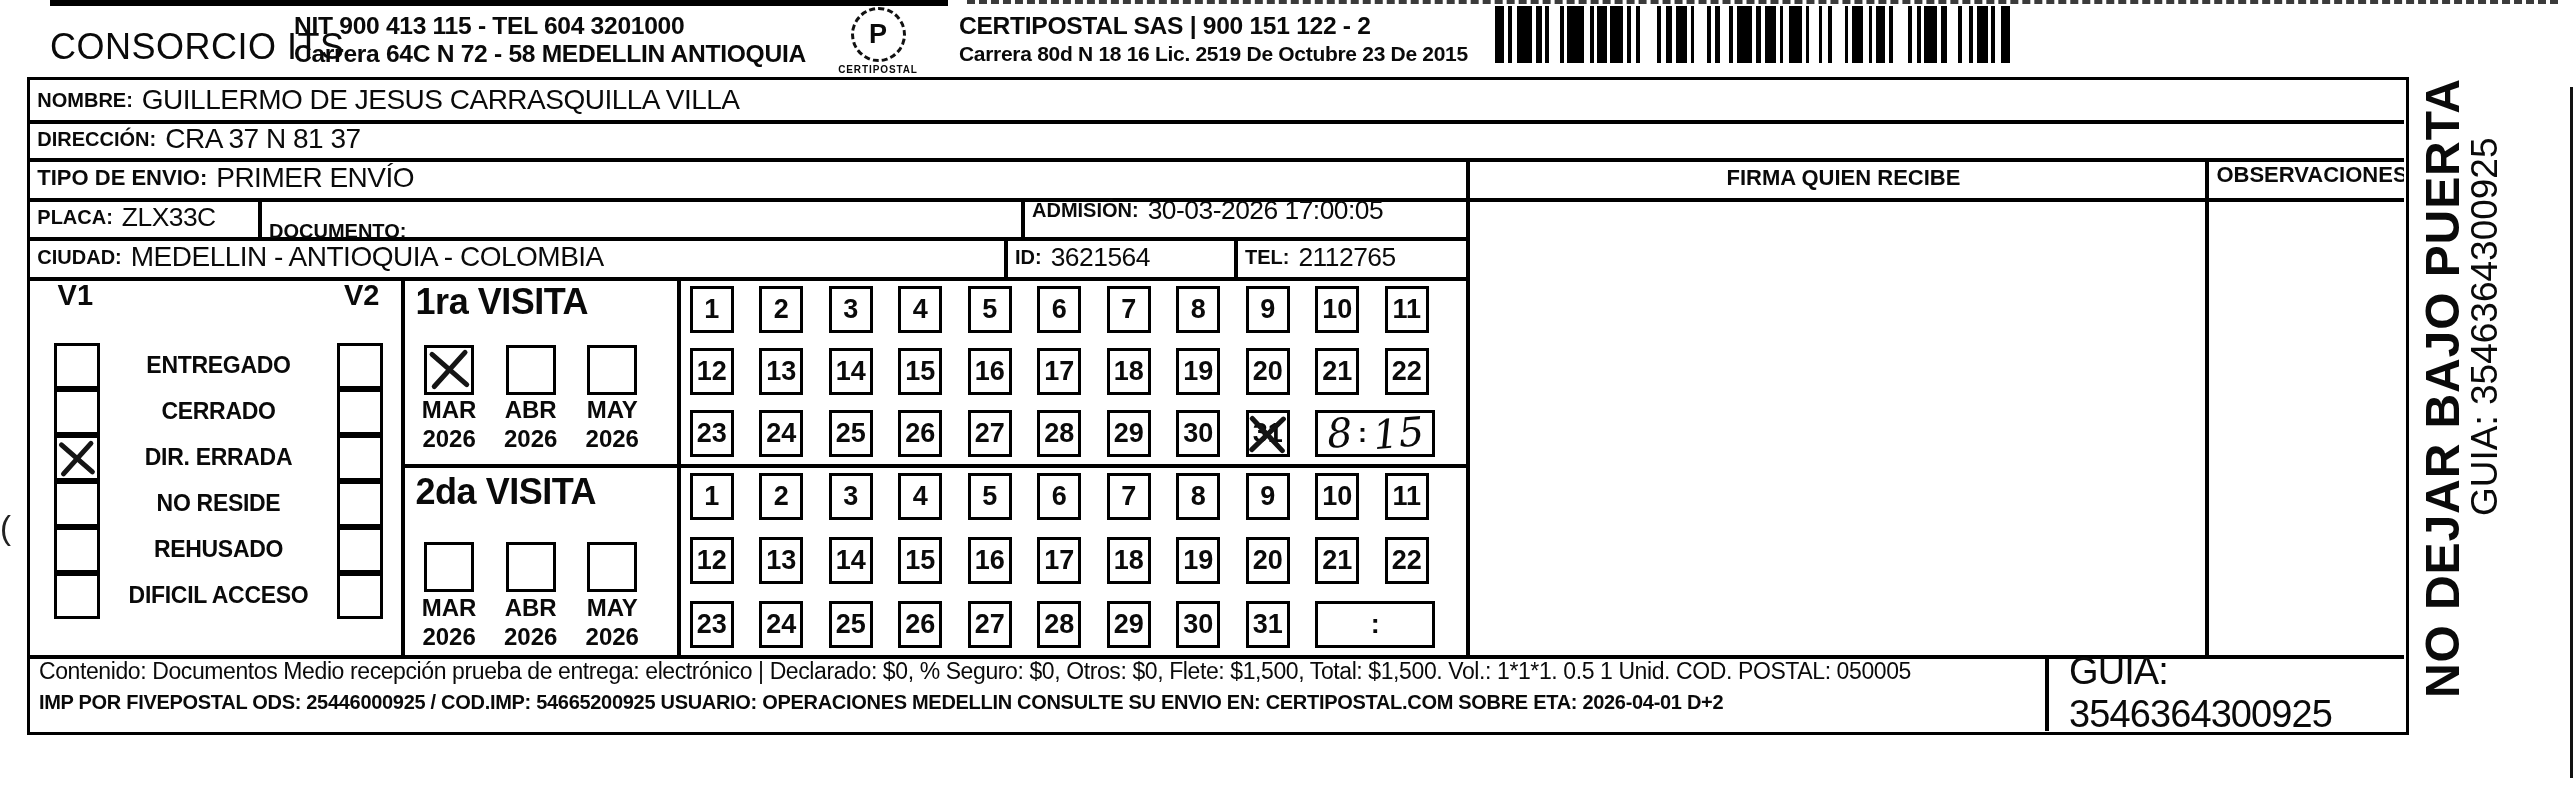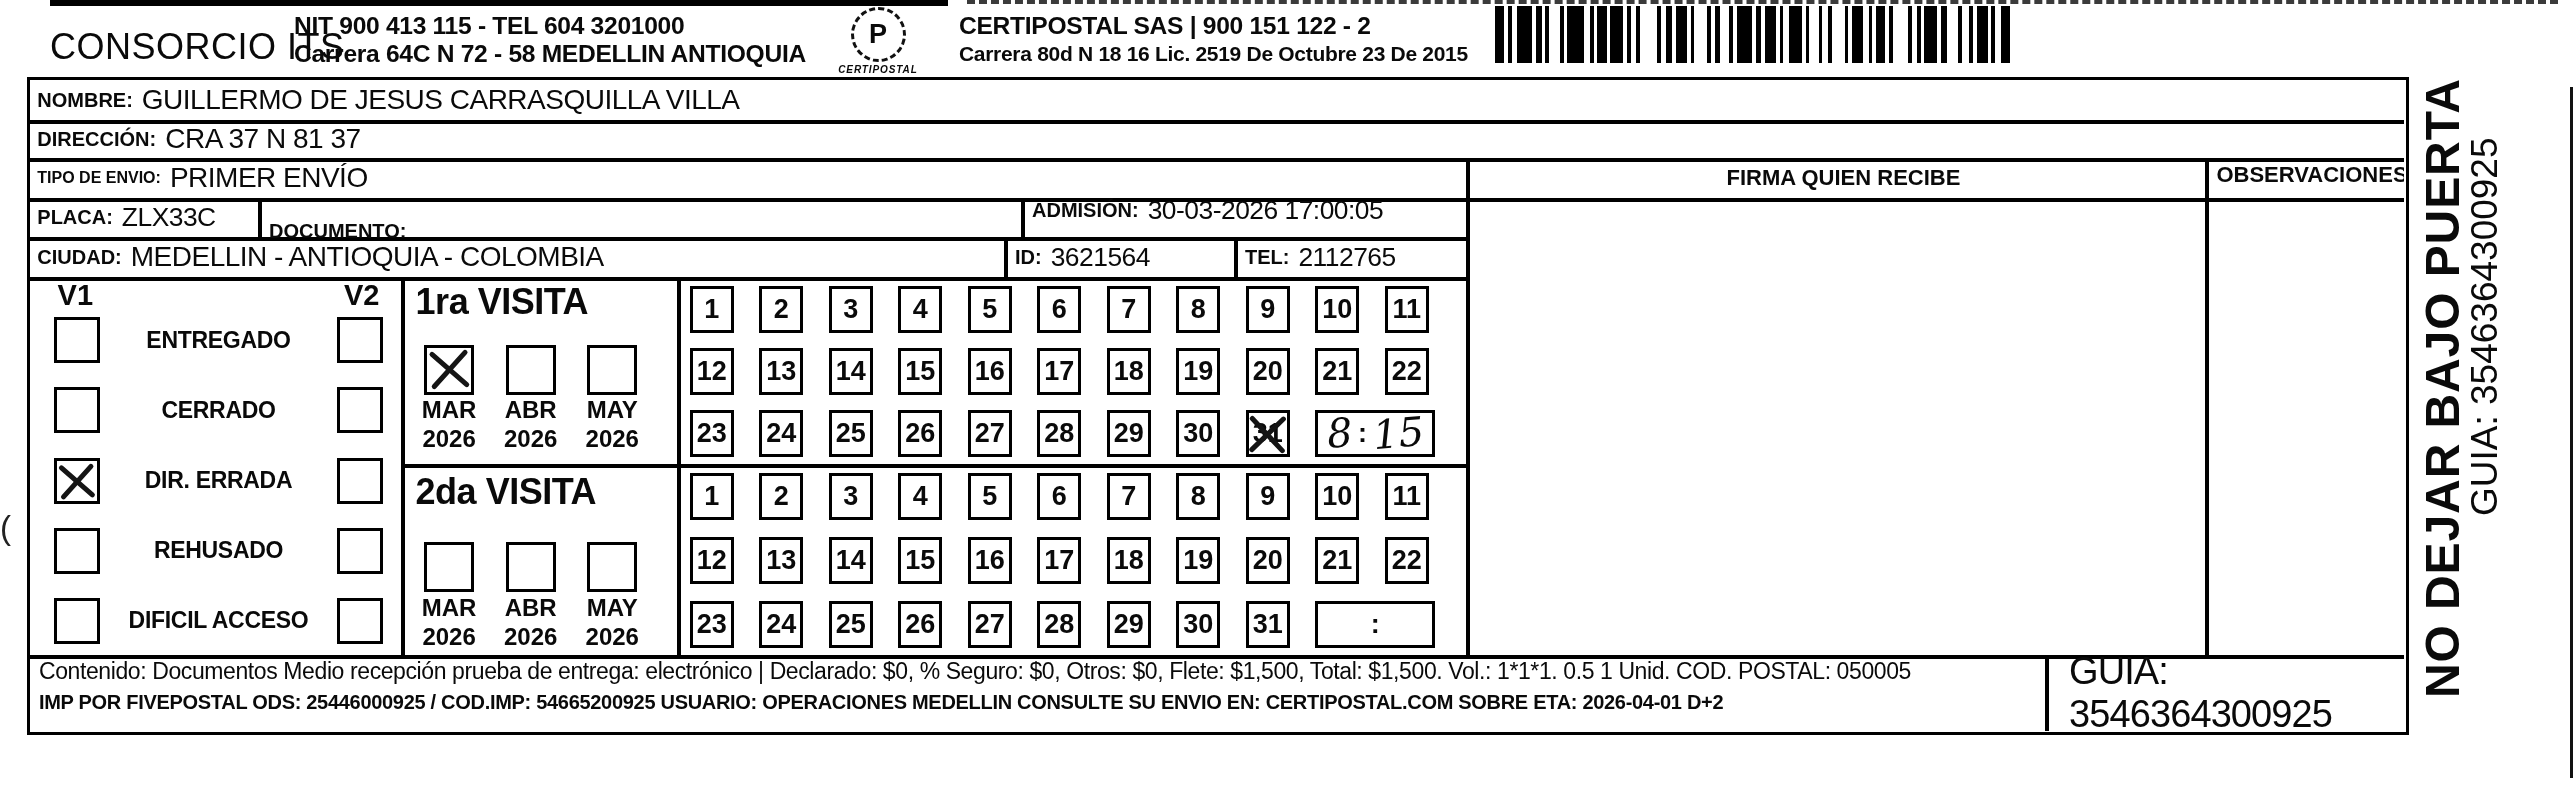--- a/index.html
+++ b/index.html
@@ -17,41 +17,41 @@
 
   
   .company { left:50px; top:25.5px; font-size:36px; letter-spacing:0.5px; }
   .hblock  { line-height:28px; font-size:24.6px; font-weight:bold; letter-spacing:-0.3px; }
   .hb1 { left:294px; top:12px; }
   .hb2 { left:959px; top:12px; }
   .hb2 .small { font-size:21px; }
   .logo { left:828px; top:7.3px; width:100px; text-align:center; }
   .logo-circle { width:49px; height:49px; margin:0 auto; border:3.6px dashed #111; border-radius:50%;
                  display:flex; align-items:center; justify-content:center; font-size:27px; font-weight:bold; }
-  .logo-name { font-size:10px; font-weight:bold; letter-spacing:0.9px; margin-top:1.8px;font-style:italic; }
+  .logo-name { font-size:10px; font-weight:bold; letter-spacing:0.9px; margin-top:1.8px; }
   .logo-sub { width:57px; height:0; margin:1.8px auto 0; border-top:2.7px dotted #333; }
   .barcode { left:1495px; top:5.5px; width:666px; height:57px; display:flex; align-items:stretch; overflow:hidden; }
   .barcode .b { background:#000; height:100%; }
   .barcode .g { background:#fff; height:100%; }
 
   
   .form { left:27px; top:77px; width:2382px; height:658px; border:3.6px solid #000; }
   .hline { position:absolute; height:3.6px; background:#000; }
   .vline { position:absolute; width:3.6px;  background:#000; }
 
   .cell { position:absolute; box-sizing:border-box; display:flex; align-items:center; overflow:hidden; }
   .lab  { font-weight:bold; font-size:20px; margin-right:9px; white-space:nowrap; }
   .val  { font-size:28px; letter-spacing:-0.5px; white-space:nowrap; }
   .colhead { justify-content:center; font-weight:bold; font-size:22px;padding-left:12px; }
 
   
   .status-panel { position:absolute; left:0; top:197px; width:371px; height:378px; padding:1.8px 18px 11px 24px;
                   box-sizing:border-box; display:flex; flex-direction:column; }
   .status-head { display:flex; justify-content:space-between; font-weight:bold; font-size:29px; padding:0 3.6px; }
-  .status-rows { flex:1; display:flex; flex-direction:column; justify-content:space-between; margin-top:5.5px; }
+  .status-rows { flex:1; display:flex; flex-direction:column; justify-content:center; margin-top:5.5px; }
   .status-row { display:flex; align-items:center; }
   .status-label { flex:1; text-align:center; font-weight:bold; font-size:23px; letter-spacing:-0.3px; }
   .cbox { width:40px; height:40px; border:3.6px solid #000; background:#fff; position:relative; flex:0 0 auto; }
 
   
   .xmark::before,.xmark::after { content:""; position:absolute; left:-8%; top:45%; width:116%; height:4.6px;
                                  background:#151515; border-radius:2.7px; }
   .xmark::before { transform:rotate(41deg); }
   .xmark::after  { transform:rotate(-48deg); }
 
@@ -220,21 +220,21 @@
 
     <div class="cell" style="left:7.3px;top:0;width:2362px;height:40px">
       <span class="lab">NOMBRE:</span>
       <span class="val">GUILLERMO DE JESUS CARRASQUILLA VILLA</span>
     </div>
     <div class="cell" style="left:7.3px;top:40px;width:2362px;height:38px">
       <span class="lab">DIRECCIÓN:</span>
       <span class="val">CRA 37 N 81 37</span>
     </div>
     <div class="cell" style="left:7.3px;top:78px;width:1422px;height:39px">
-      <span class="lab" style="font-size:16px">TIPO DE ENVIO:</span>
+      <span class="lab" style="font-size:22px">TIPO DE ENVIO:</span>
       <span class="val">PRIMER ENVÍO</span>
     </div>
     <div class="cell colhead" style="left:1440px;top:78px;width:735px;height:39px">FIRMA QUIEN RECIBE</div>
     <div class="cell colhead" style="left:2178px;top:78px;width:196px;height:33px">OBSERVACIONES</div>
 
     <div class="cell" style="left:7.3px;top:118px;width:217px;height:39px">
       <span class="lab">PLACA:</span>
       <span class="val" style="font-size:26.4px">ZLX33C</span>
     </div>
     <div class="cell" style="left:239px;top:132px;width:748px;height:39px">
@@ -270,20 +270,25 @@
             <div class="cbox"></div>
           </div>
           <div class="status-row">
             <div class="cbox"></div>
             <div class="status-label">CERRADO</div>
             <div class="cbox"></div>
           </div>
           <div class="status-row">
             <div class="cbox xmark"></div>
             <div class="status-label">DIR. ERRADA</div>
+            <div class="cbox"></div>
+          </div>
+          <div class="status-row">
+            <div class="cbox"></div>
+            <div class="status-label">NO RESIDE</div>
             <div class="cbox"></div>
           </div>
           <div class="status-row">
             <div class="cbox"></div>
             <div class="status-label">REHUSADO</div>
             <div class="cbox"></div>
           </div>
           <div class="status-row">
             <div class="cbox"></div>
             <div class="status-label">DIFICIL ACCESO</div>

